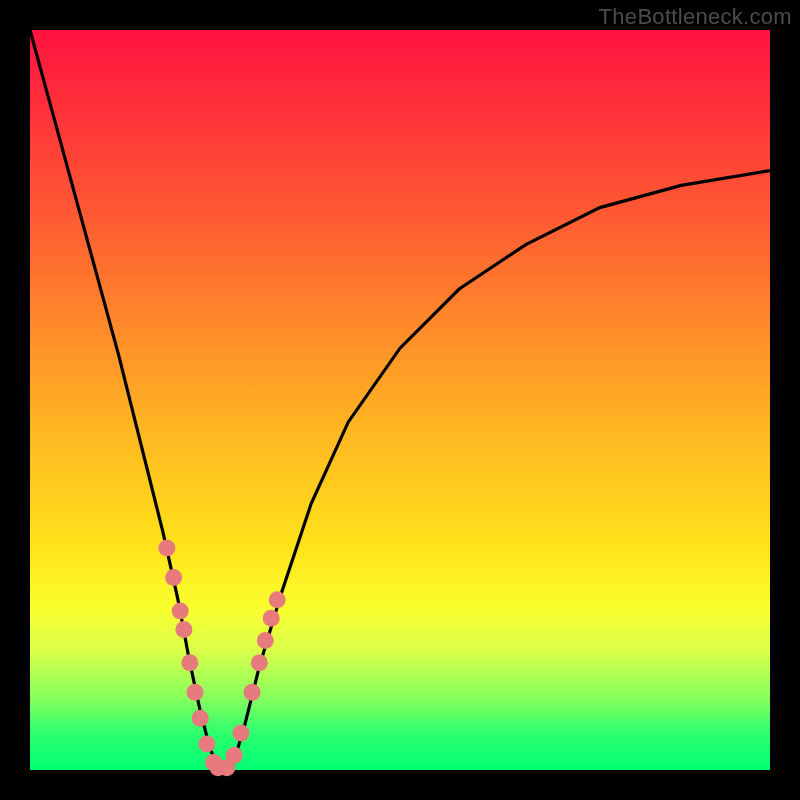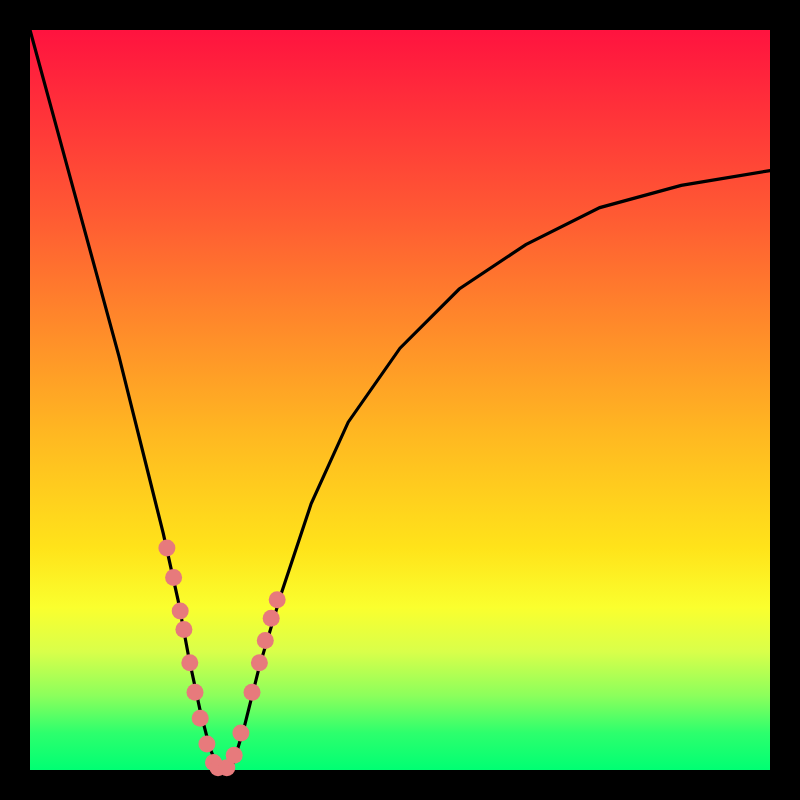--- a/index.html
+++ b/index.html
@@ -81,13 +81,14 @@
           <circle cx="204.2" cy="725.2" r="8.5" fill="#e77a7c"></circle>
           <circle cx="210.9" cy="703.0" r="8.5" fill="#e77a7c"></circle>
           <circle cx="222.0" cy="662.3" r="8.5" fill="#e77a7c"></circle>
           <circle cx="229.4" cy="632.7" r="8.5" fill="#e77a7c"></circle>
           <circle cx="235.3" cy="610.5" r="8.5" fill="#e77a7c"></circle>
           <circle cx="241.2" cy="588.3" r="8.5" fill="#e77a7c"></circle>
           <circle cx="247.2" cy="569.8" r="8.5" fill="#e77a7c"></circle>
         </g>
     </svg>
   </div>
+  <div class="watermark">TheBottleneck.com</div>
 </div>
 
 </body></html>

